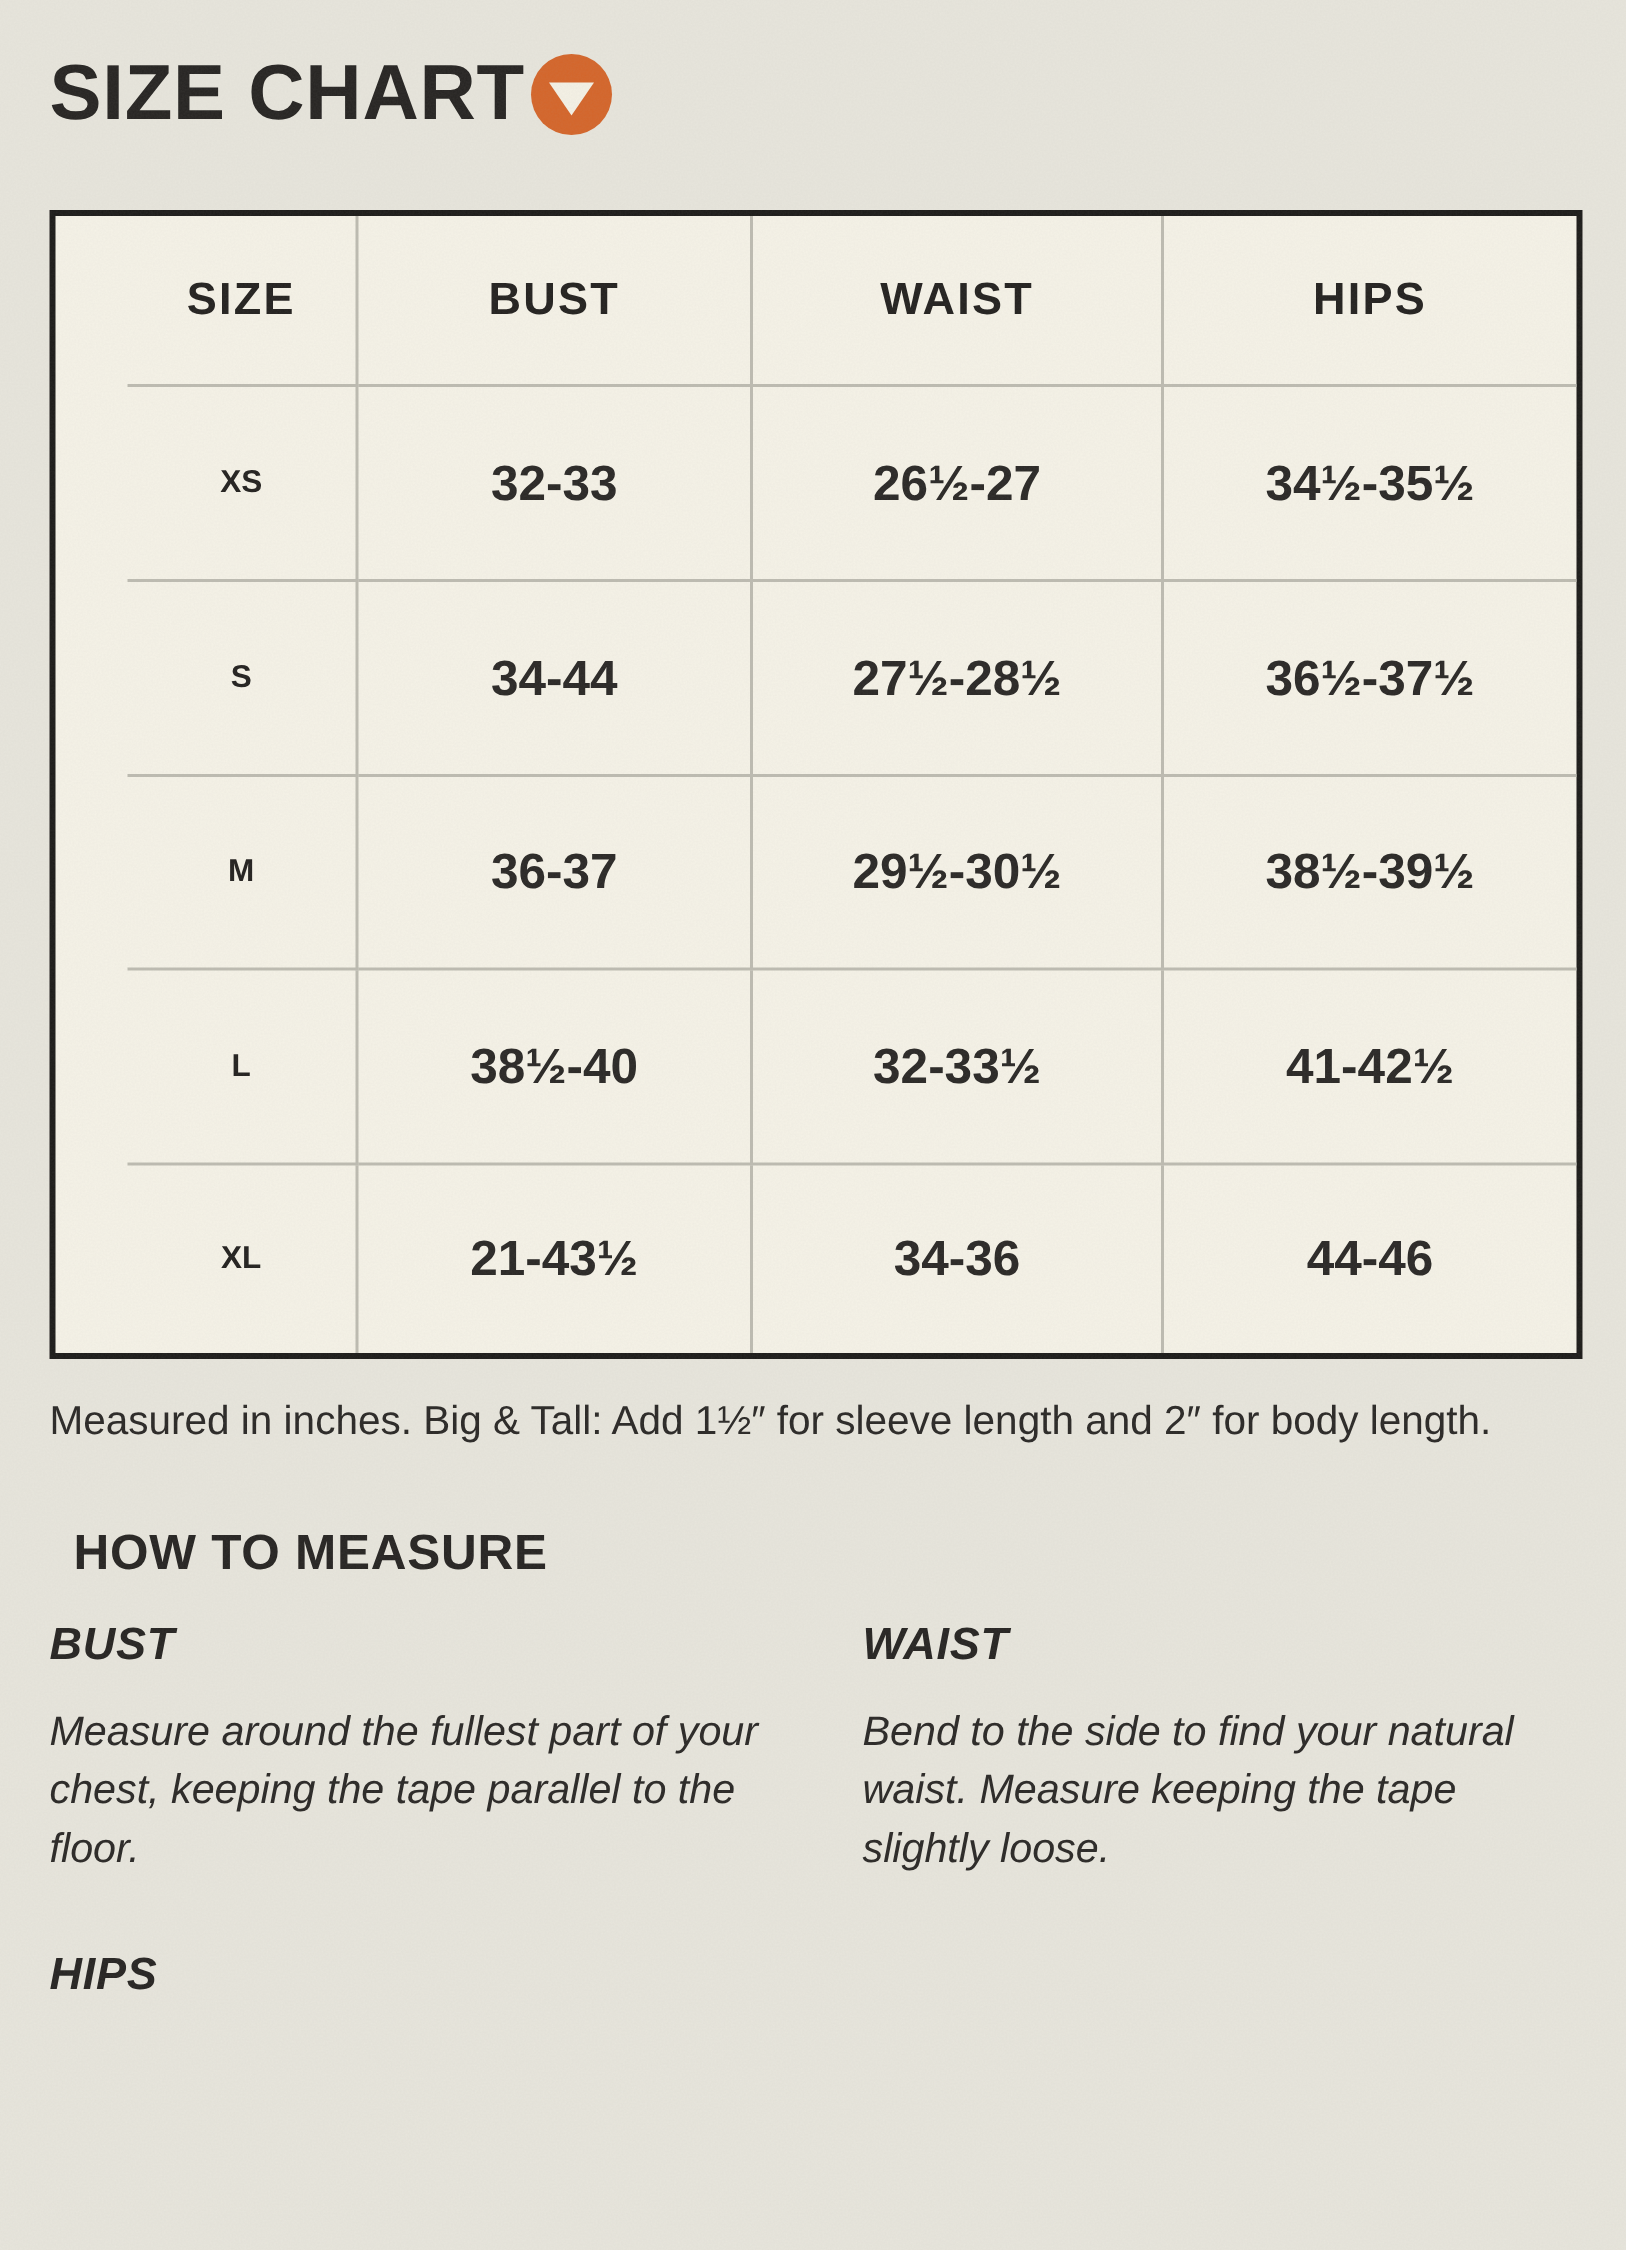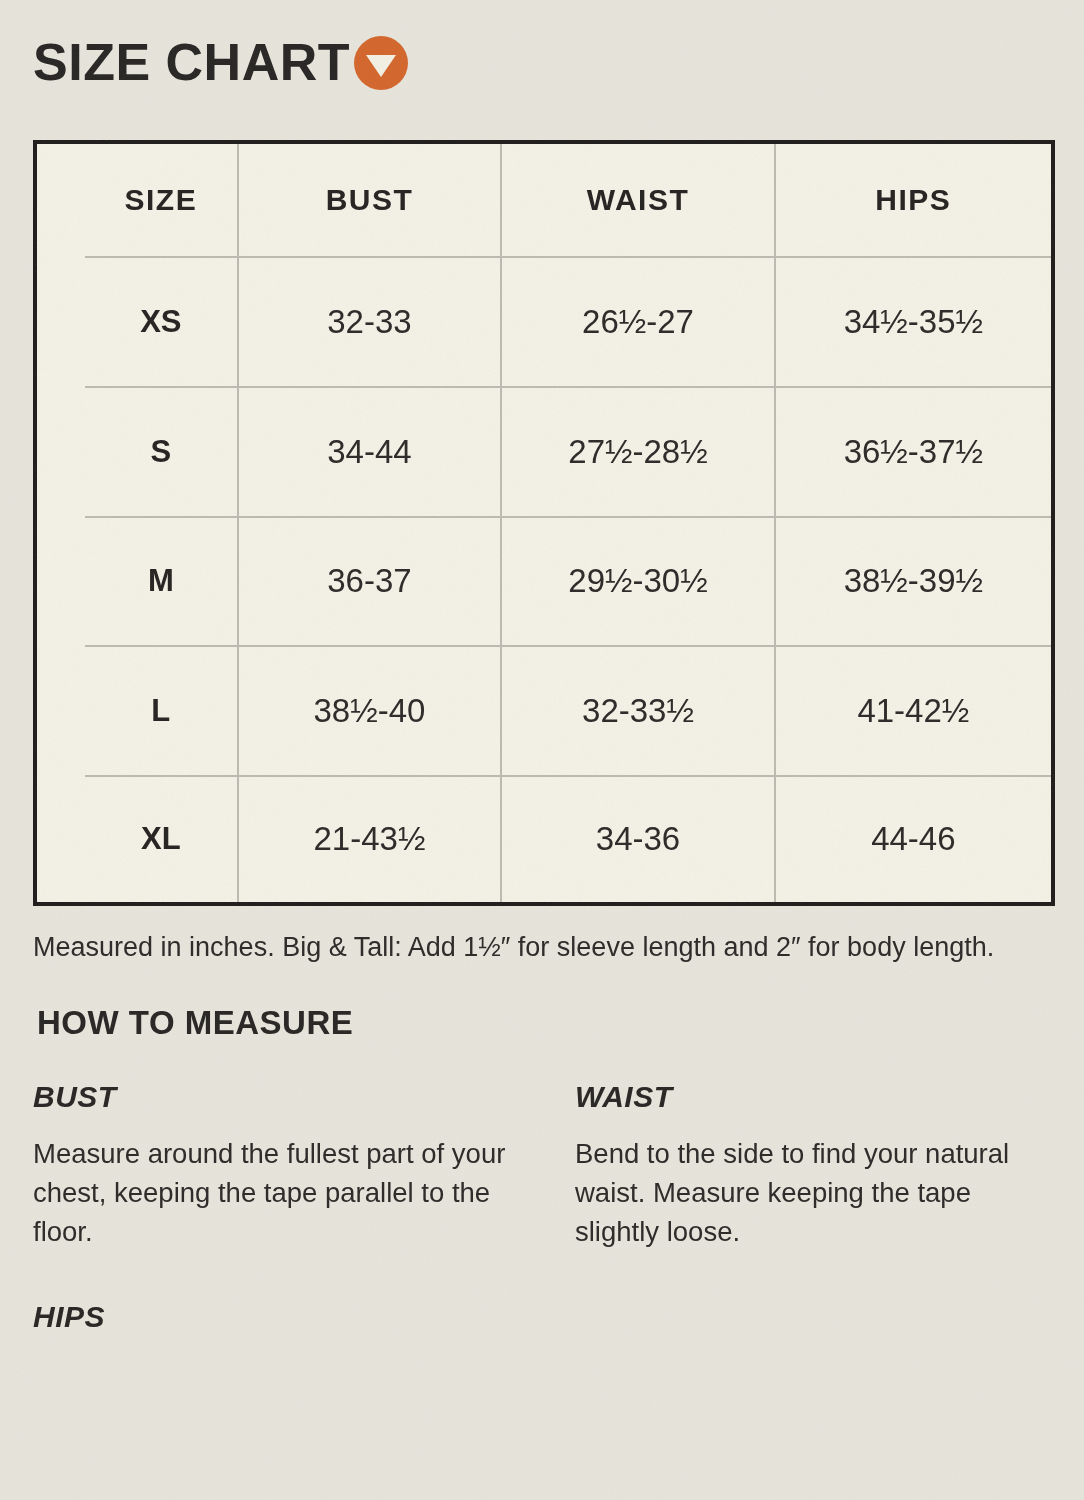--- a/index.html
+++ b/index.html
@@ -61,42 +61,42 @@
   }
   table.size tr>*:first-child{border-left:none;}
   table.size tr>*:last-child{border-right:none;}
   table.size tr:first-child>*{border-top:none;}
   table.size tr:last-child>*{border-bottom:none;}
   col.c-size{width:15.8%;}
   col.c-bust{width:27.3%;}
   col.c-waist{width:28.3%;}
   col.c-hips{width:28.6%;}
   .colhead{font-size:30px;font-weight:700;letter-spacing:1.5px;color:#23211f;}
-  .rowhead{font-size:31px;font-weight:700;color:#23211f;border-radius:20px;}
-  .val{font-size:33px;font-weight:400;color:#2a2826;}
+  .rowhead{font-size:21px;font-weight:700;color:#23211f;border-radius:20px;}
+  .val{font-size:33px;font-weight:700;color:#2a2826;}
 
   
   .footnote{
     position:absolute;left:33px;top:932px;width:1010px;
     font-size:27px;color:#2a2826;
   }
 
   
   .htm-head{
     position:absolute;left:33px;top:1000px;
-    margin:4px;font-size:33px;font-weight:700;letter-spacing:.5px;color:#262422;
+    margin:16px;font-size:33px;font-weight:700;letter-spacing:.5px;color:#262422;
   }
   .measure{position:absolute;}
   .measure .label{
     font-size:30px;font-weight:700;font-style:italic;
     letter-spacing:.5px;color:#262422;margin:0;
   }
   .measure p{
     margin:20px 0 0 0;
-    font-size:27.5px;line-height:1.42;color:#2a2826;
+    font-size:27.5px;line-height:1.42;color:#2a2826;font-style:italic;
   }
   .m-bust{left:33px;top:1080px;width:480px;}
   .m-waist{left:575px;top:1080px;width:470px;}
   .m-hips{left:33px;top:1300px;width:520px;}
 </style>
 </head>
 <body>
 
 <div class="page">
   <div class="content">

